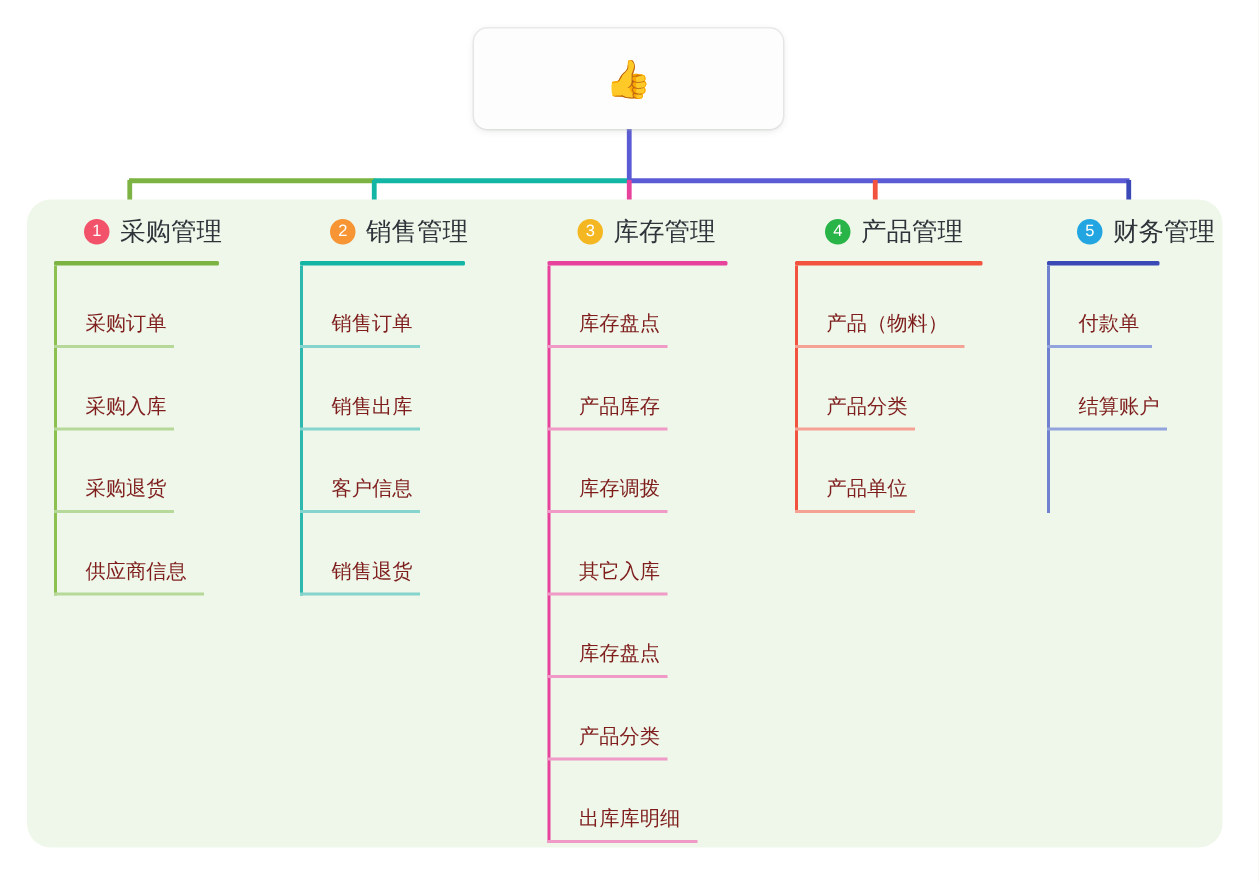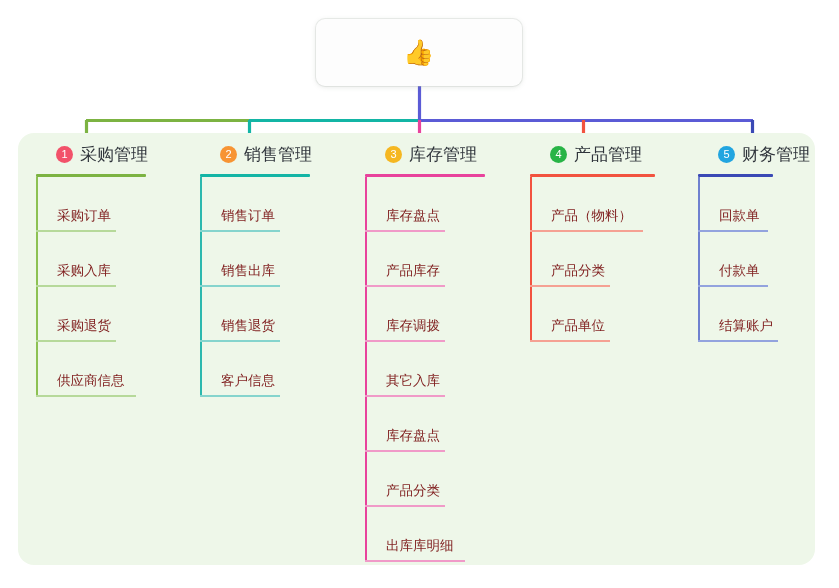--- a/index.html
+++ b/index.html
@@ -148,25 +148,25 @@
           <div class="spine" style="background: rgb(44, 184, 174); height: 220px;"></div>
           <div class="item">
             <span class="item-label">销售订单</span>
             <div class="item-rule" style="background: rgb(133, 212, 205); width: 80px;"></div>
           </div>
           <div class="item">
             <span class="item-label">销售出库</span>
             <div class="item-rule" style="background: rgb(133, 212, 205); width: 80px;"></div>
           </div>
           <div class="item">
+            <span class="item-label">客户信息</span>
+            <div class="item-rule" style="background: rgb(133, 212, 205); width: 80px;"></div>
+          </div>
+          <div class="item">
             <span class="item-label">销售退货</span>
-            <div class="item-rule" style="background: rgb(133, 212, 205); width: 80px;"></div>
-          </div>
-          <div class="item">
-            <span class="item-label">客户信息</span>
             <div class="item-rule" style="background: rgb(133, 212, 205); width: 80px;"></div>
           </div>
         </div>
       </div>
       <div class="col" style="left: 365px; width: 165px;">
         <div class="col-head">
           <span class="badge" style="background: rgb(245, 183, 33);">3</span>
           <span class="col-title">库存管理</span>
         </div>
         <div class="head-rule" style="background: rgb(232, 67, 156); width: 120px;"></div>
@@ -226,24 +226,20 @@
       </div>
       <div class="col" style="left: 698px; width: 120px;">
         <div class="col-head">
           <span class="badge" style="background: rgb(34, 165, 224);">5</span>
           <span class="col-title">财务管理</span>
         </div>
         <div class="head-rule" style="background: rgb(58, 73, 181); width: 75px;"></div>
         <div class="items">
           <div class="spine" style="background: rgb(111, 129, 207); height: 165px;"></div>
           <div class="item">
-            <span class="item-label">回款单</span>
-            <div class="item-rule" style="background: rgb(147, 163, 222); width: 70px;"></div>
-          </div>
-          <div class="item">
             <span class="item-label">付款单</span>
             <div class="item-rule" style="background: rgb(147, 163, 222); width: 70px;"></div>
           </div>
           <div class="item">
             <span class="item-label">结算账户</span>
             <div class="item-rule" style="background: rgb(147, 163, 222); width: 80px;"></div>
           </div>
         </div>
       </div>
     </div>

